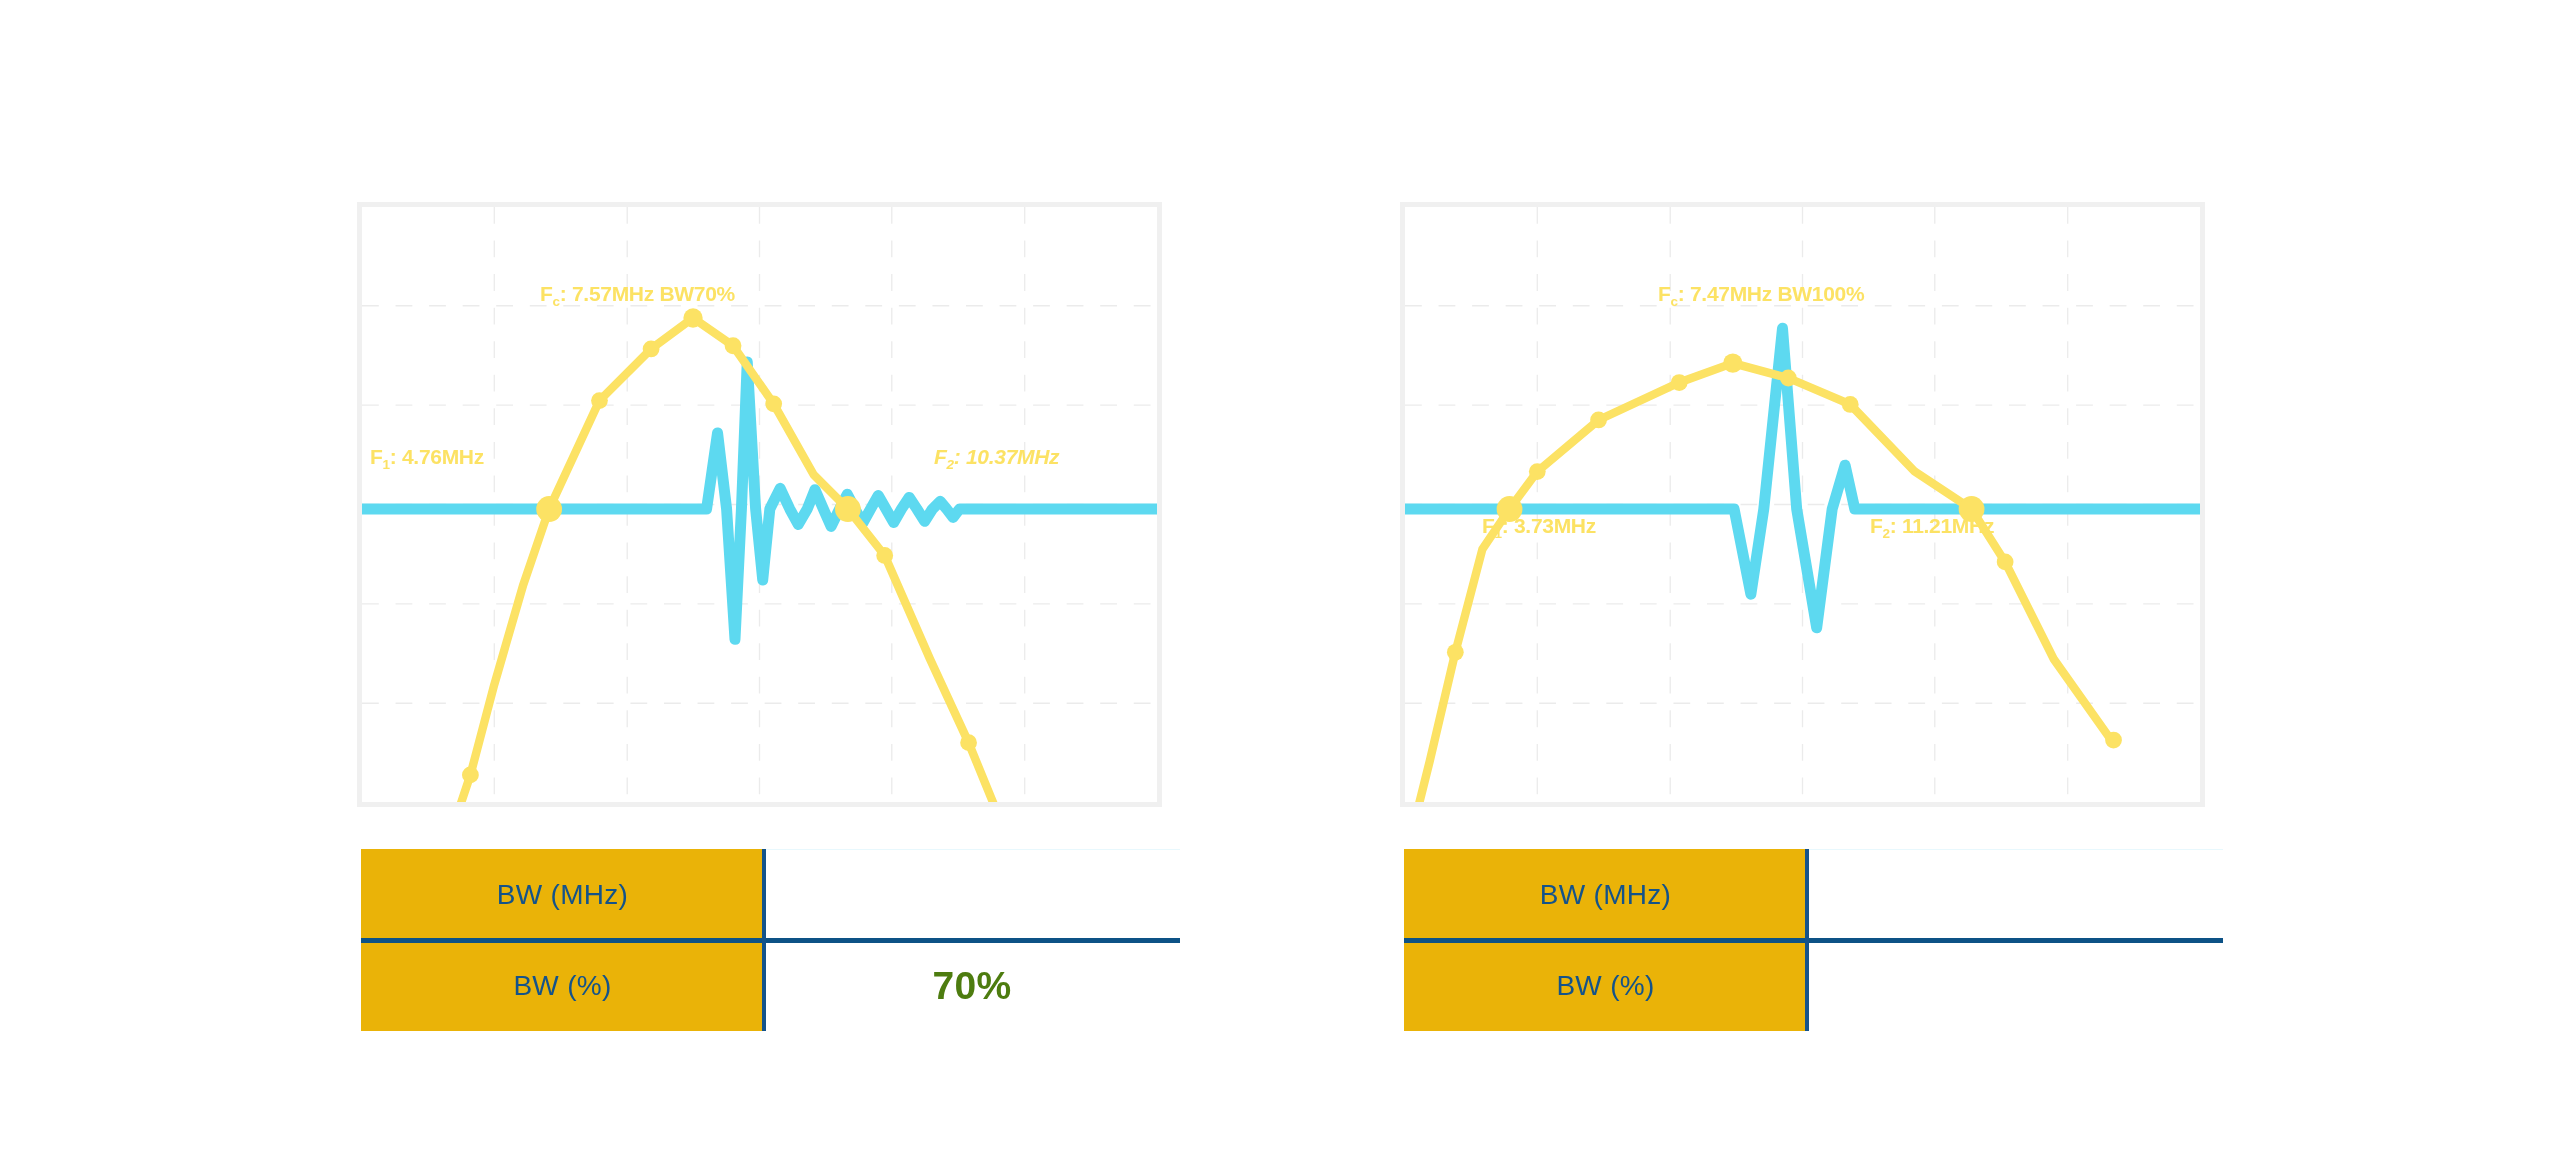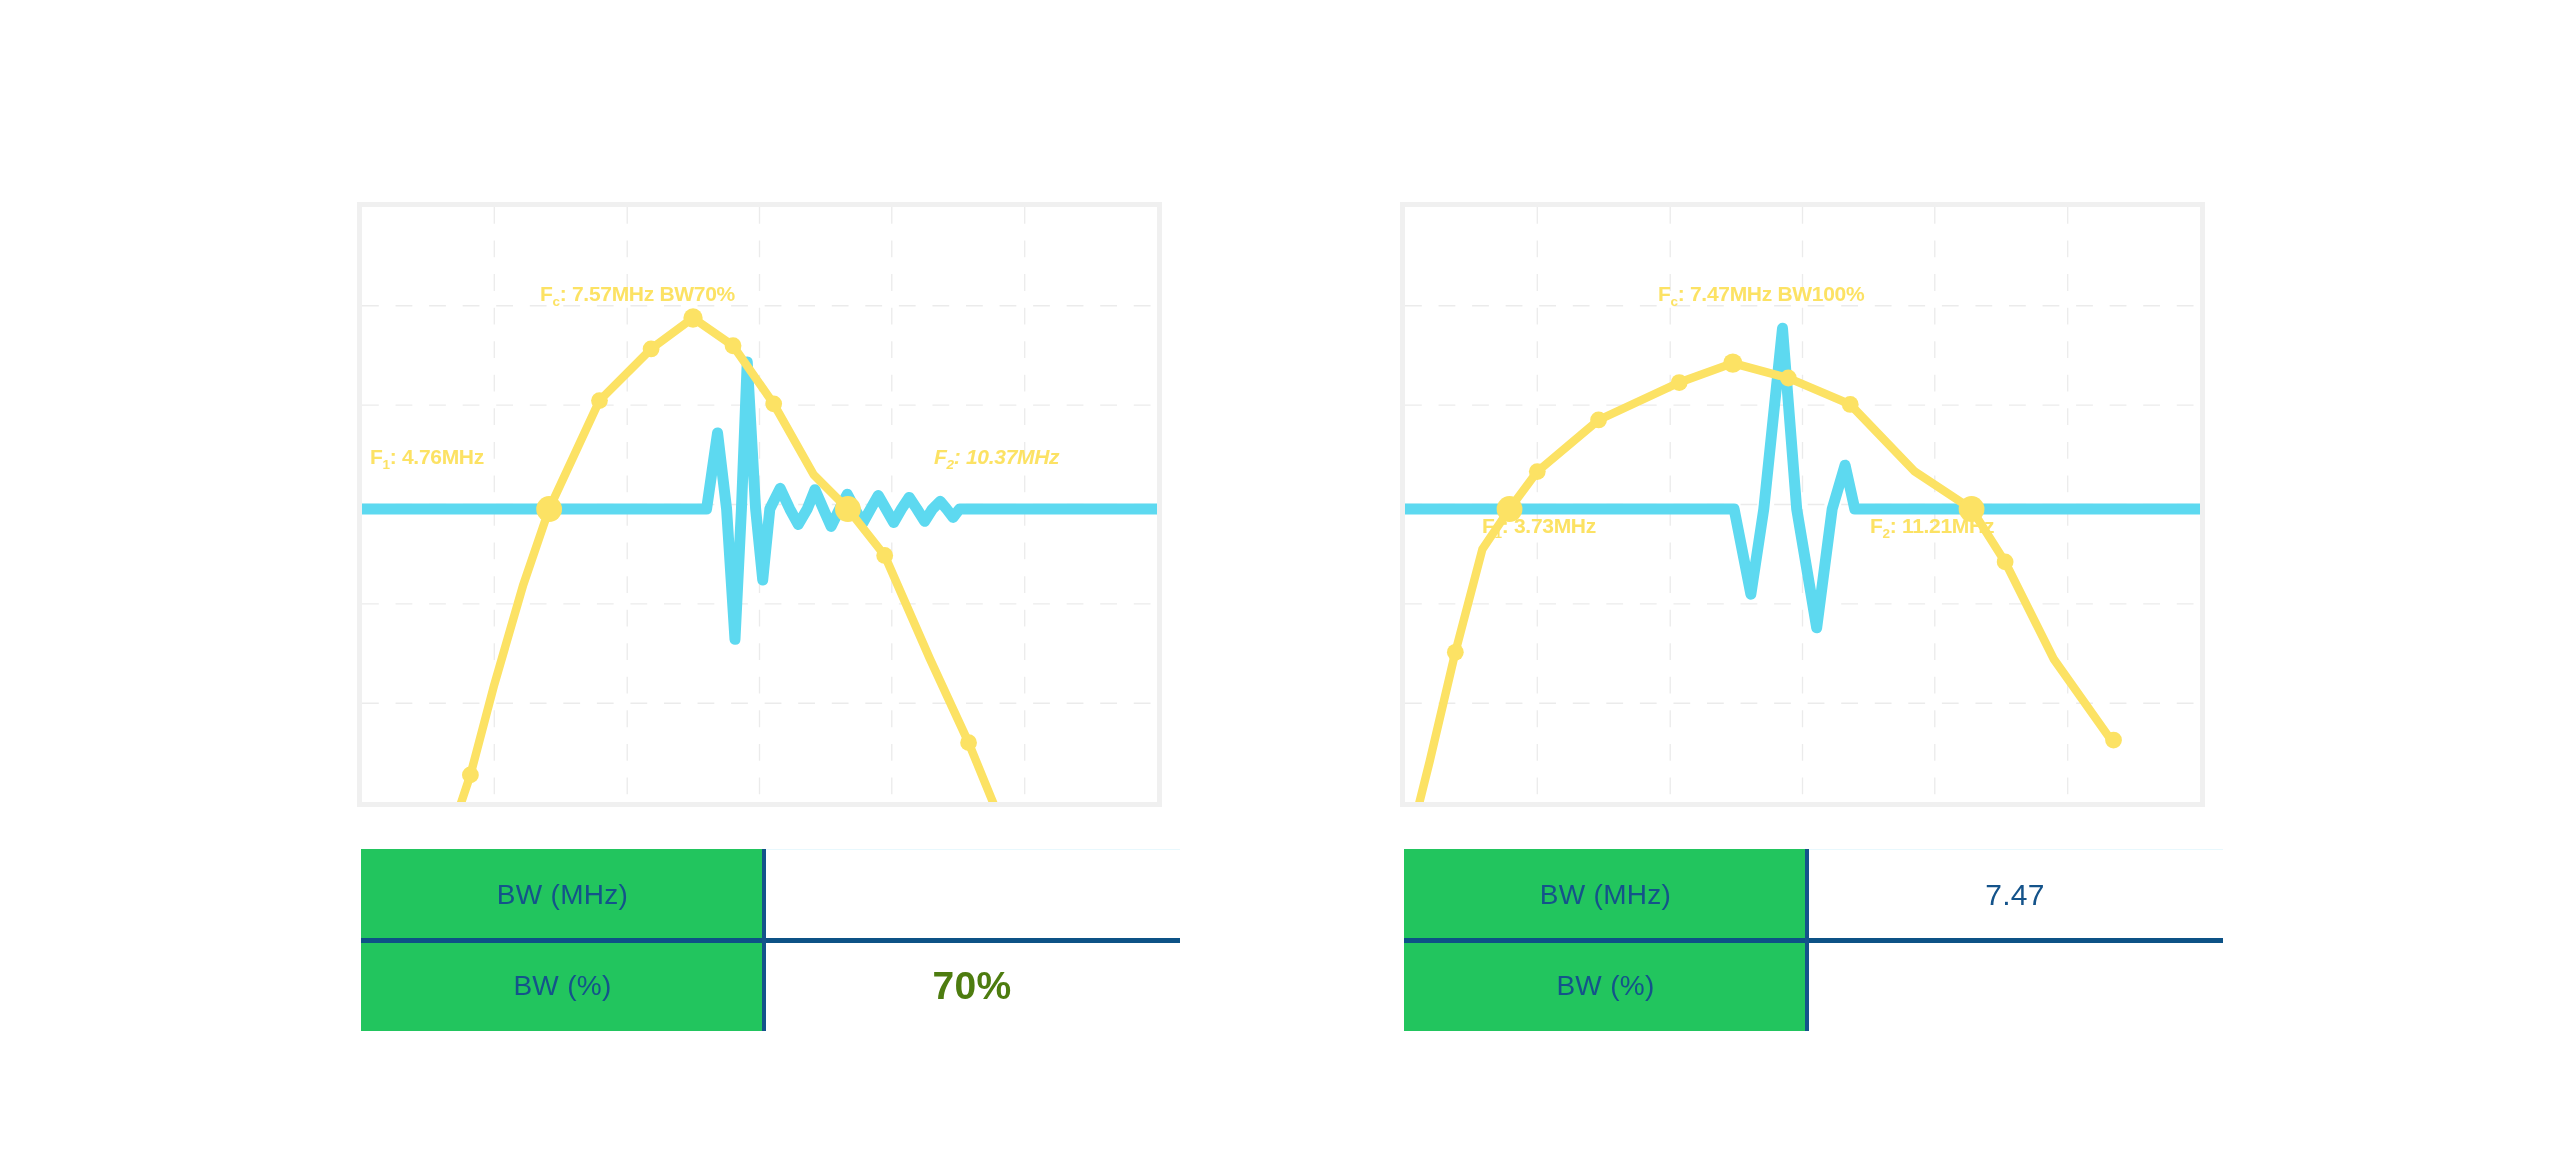--- a/index.html
+++ b/index.html
@@ -50,21 +50,21 @@
     top:849px;
     width:819px;
     height:182px;
   }
   #panel-left .bw-table{left:361px;}
   #panel-right .bw-table{left:361px;}
 
   .bw-row{position:relative;height:91px;width:100%;}
   .bw-head{
     position:absolute;left:0;top:0;width:403px;height:91px;
-    background:#22c55e;
+    background:#eab308;
     display:flex;align-items:center;justify-content:center;
     box-sizing:border-box;
   }
   .bw-head span{
     color:#14538A;font-size:28px;font-weight:normal;letter-spacing:0.3px;
   }
   .bw-val{
     position:absolute;left:403px;top:0;right:0;height:91px;
     display:flex;align-items:center;justify-content:center;
     box-sizing:border-box;
@@ -243,23 +243,20 @@
 
     <div class="annot" style="left:827px;top:515px;">
       <span>F</span><sub>2</sub><span>: 11.21MHz</span>
     </div>
 
     <div class="bw-table">
       <div class="bw-row">
         <div class="bw-head">
           <span>BW (MHz)</span>
         </div>
-        <div class="bw-val">
-          <span class="num">7.47</span>
-        </div>
       </div>
       <div class="bw-row">
         <div class="bw-head">
           <span>BW (%)</span>
         </div>
       </div>
       <div class="top-hair"></div>
       <div class="h-divider"></div>
       <div class="v-divider"></div>
     </div>

